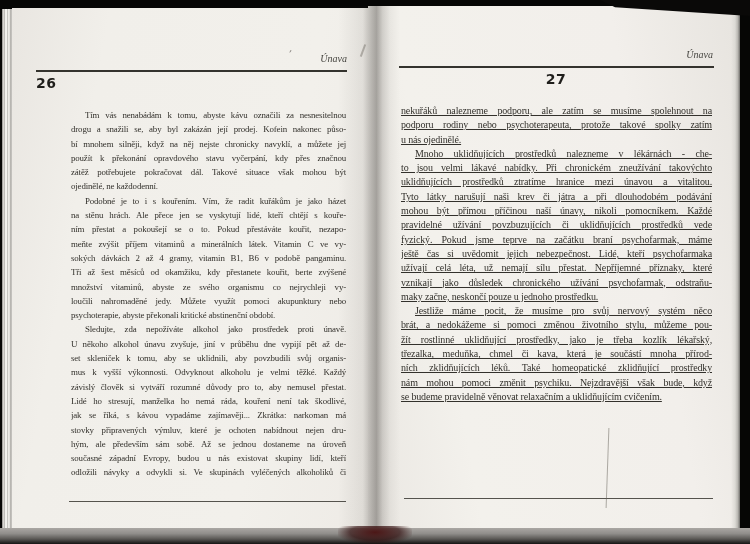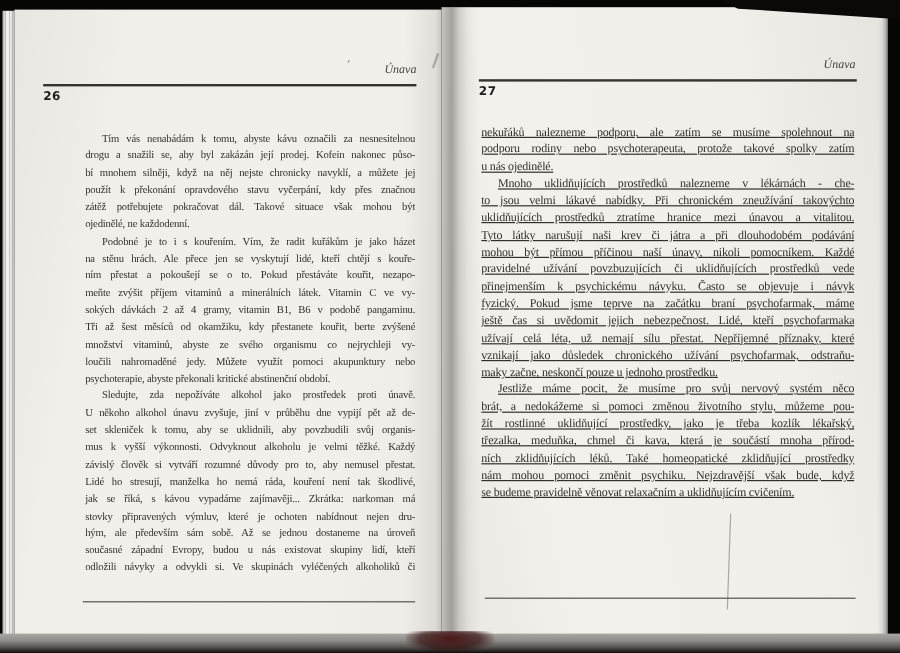--- a/index.html
+++ b/index.html
@@ -55,30 +55,30 @@
 
   
   .running-head {
     position: absolute; font-style: italic; font-size: 10px; line-height: 10px;
     color: #45443f; text-align: right;
   }
   .head-rule { position: absolute; height: 1.8px; background: #34332e; }
   .foot-rule { position: absolute; height: 1.4px; background: #55534d; }
   .page-num {
     position: absolute; font-family: "DejaVu Sans", sans-serif; font-weight: bold;
-    font-size: 10px; color: #1f1e1b; letter-spacing: 0.4px;
+    font-size: 14px; color: #1f1e1b; letter-spacing: 0.4px;
   }
   .head-left  { top: 54px; left: 36px;  width: 311px; }
   .rule-lt    { top: 70px; left: 36px;  width: 311px; }
   .pnum-left  { top: 75px; left: 36px; }
   .foot-lt    { top: 501px; left: 69px; width: 277px; }
 
   .head-right { top: 50px; left: 399px; width: 314px; }
   .rule-rt    { top: 66px; left: 399px; width: 315px; }
-  .pnum-right { top: 71px; left: 399px; width: 314px; text-align: left; }
+  .pnum-right { top: 71px; left: 399px; width: 314px; text-align: center; }
   .foot-rt    { top: 498px; left: 404px; width: 309px; }
 
   
   .page-body { position: absolute; color: #33312c; }
   .body-left  { top: 108px; left: 71px;  width: 275px; font-size: 8.9px; letter-spacing: -0.15px; }
   .body-right { top: 104px; left: 401px; width: 311px; font-size: 10px; letter-spacing: -0.15px; text-decoration: underline; }
   .para { margin: 0; }
   .line {
     height: 14.3px; line-height: 14.3px; overflow: hidden;
     text-align: justify; text-align-last: justify;
@@ -158,21 +158,20 @@
         <div class="line">podporu rodiny nebo psychoterapeuta, protože takové spolky zatím</div>
         <div class="line end">u nás ojedinělé.</div>
       </div>
       <div class="para indent">
         <div class="line">Mnoho uklidňujících prostředků nalezneme v lékárnách - che-</div>
         <div class="line">to jsou velmi lákavé nabídky. Při chronickém zneužívání takovýchto</div>
         <div class="line">uklidňujících prostředků ztratíme hranice mezi únavou a vitalitou.</div>
         <div class="line">Tyto látky narušují naši krev či játra a při dlouhodobém podávání</div>
         <div class="line">mohou být přímou příčinou naší únavy, nikoli pomocníkem. Každé</div>
         <div class="line">pravidelné užívání povzbuzujících či uklidňujících prostředků vede</div>
-        <div class="line">přinejmenším k psychickému návyku. Často se objevuje i návyk</div>
         <div class="line">fyzický. Pokud jsme teprve na začátku braní psychofarmak, máme</div>
         <div class="line">ještě čas si uvědomit jejich nebezpečnost. Lidé, kteří psychofarmaka</div>
         <div class="line">užívají celá léta, už nemají sílu přestat. Nepříjemné příznaky, které</div>
         <div class="line">vznikají jako důsledek chronického užívání psychofarmak, odstraňu-</div>
         <div class="line end">maky začne, neskončí pouze u jednoho prostředku.</div>
       </div>
       <div class="para indent">
         <div class="line">Jestliže máme pocit, že musíme pro svůj nervový systém něco</div>
         <div class="line">brát, a nedokážeme si pomoci změnou životního stylu, můžeme pou-</div>
         <div class="line">žít rostlinné uklidňující prostředky, jako je třeba kozlík lékařský,</div>

